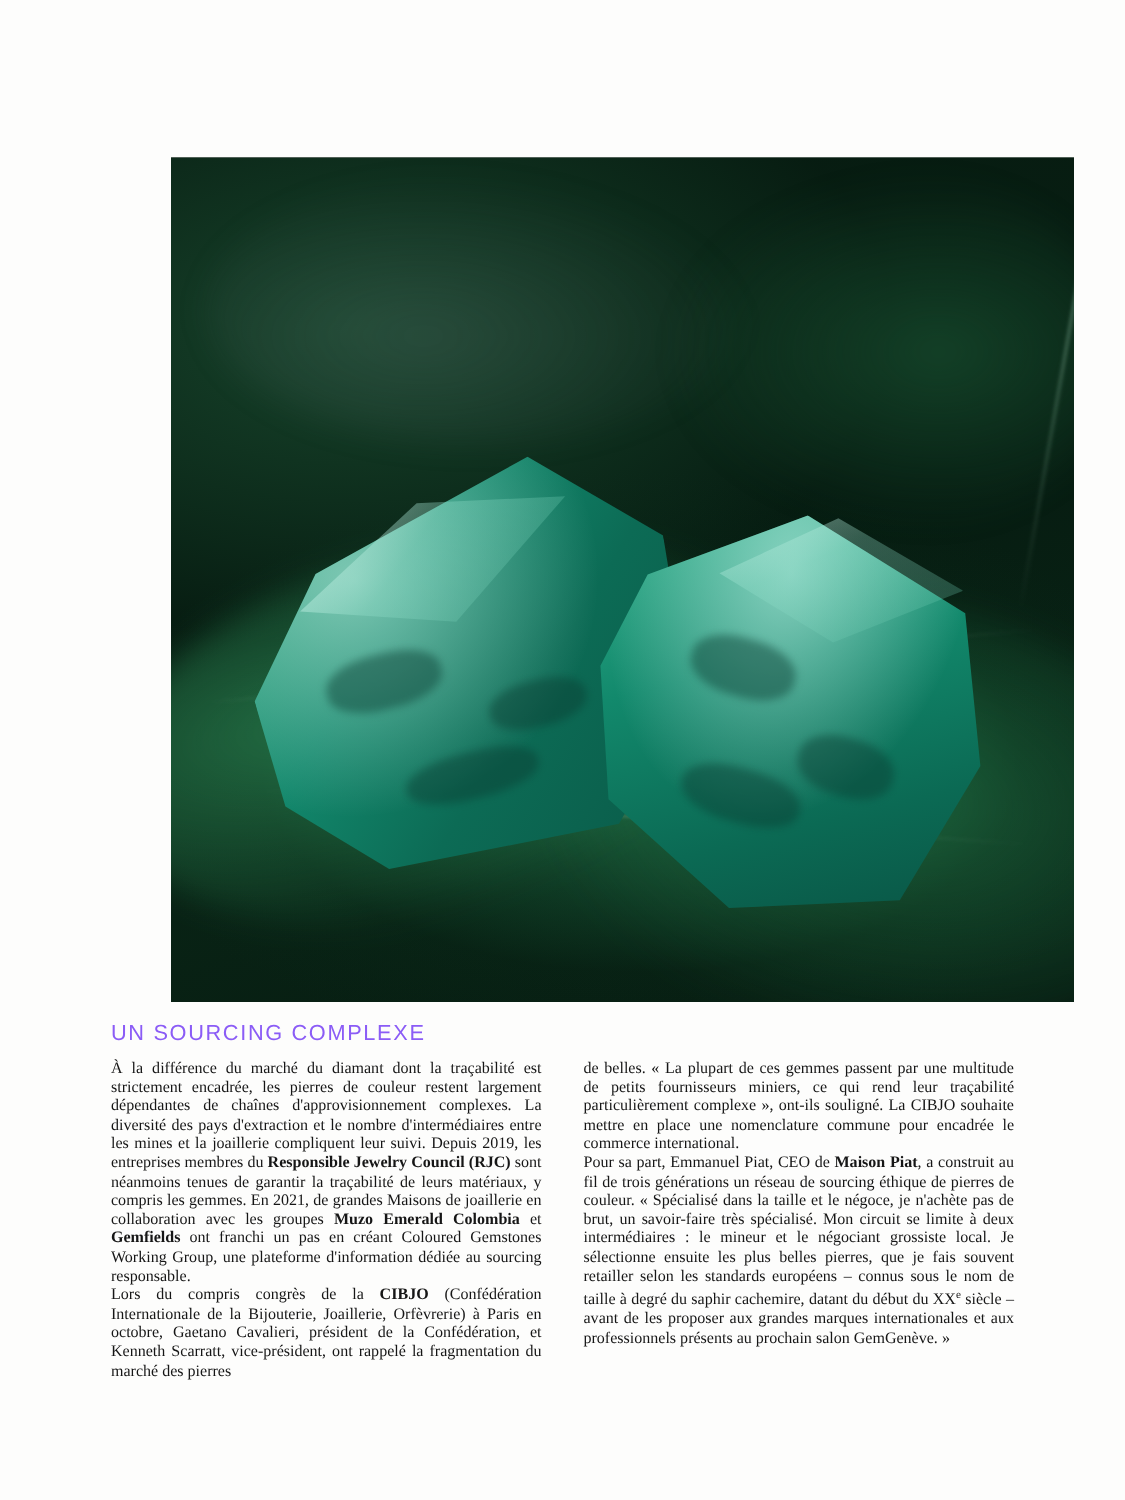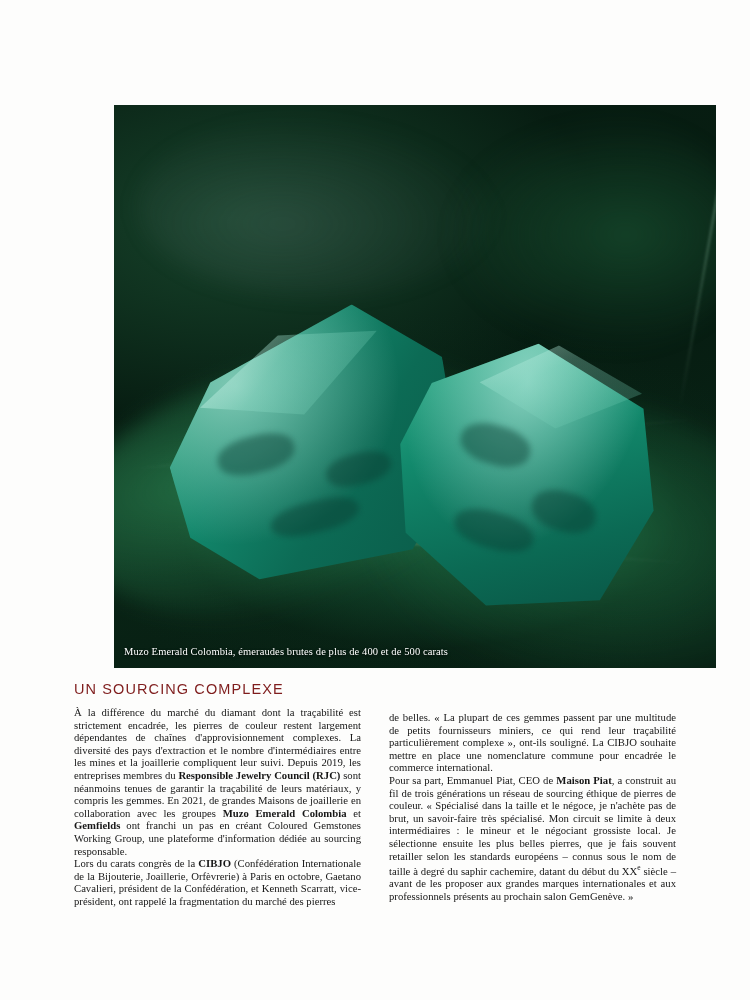--- a/index.html
+++ b/index.html
@@ -181,27 +181,26 @@
     position: absolute;
     left: 74px;
     top: 681px;
     width: 602px;
   }
   .section-title {
     font-family: "Liberation Sans", sans-serif;
     font-size: 14.5px;
     letter-spacing: 1.1px;
     font-weight: 400;
-    color: #7f1d1d;
+    color: #8b5cf6;
     margin: 0 0 9px 0;
   }
   .columns {
     display: flex;
     gap: 28px;
-    align-items: center;
   }
   .col {
     width: 287px;
   }
   .col p {
     margin: 0;
     font-family: "Liberation Serif", serif;
     font-size: 10.7px;
     line-height: 12.6px;
     text-align: justify;
@@ -241,31 +240,30 @@
 
       <div class="crystal" id="crystal-right">
         <div class="body">
           <div class="speck" style="left:22%;top:36%;width:26%;height:14%;"></div>
           <div class="speck" style="left:54%;top:52%;width:24%;height:14%;"></div>
           <div class="speck" style="left:28%;top:66%;width:30%;height:13%;"></div>
         </div>
         <div class="top-face"></div>
       </div>
     </div>
-    <figcaption class="caption">Muzo Emerald Colombia, émeraudes brutes de plus de 400 et de 500 carats</figcaption>
   </figure>
 
   <div class="article">
     <h2 class="section-title">UN SOURCING COMPLEXE</h2>
 
     <div class="columns">
 
       <div class="col">
         <p><span>À la différence du marché du diamant dont la traçabilité est strictement encadrée, les pierres de couleur restent largement dépendantes de chaînes d'approvisionnement complexes. La diversité des pays d'extraction et le nombre d'intermédiaires entre les mines et la joaillerie compliquent leur suivi. Depuis 2019, les entreprises membres du </span><span class="bold">Responsible Jewelry Council (RJC)</span><span> sont néanmoins tenues de garantir la traçabilité de leurs matériaux, y compris les gemmes. En 2021, de grandes Maisons de joaillerie en collaboration avec les groupes </span><span class="bold">Muzo Emerald Colombia</span><span> et </span><span class="bold">Gemfields</span><span> ont franchi un pas en créant </span><span class="ital">Coloured Gemstones Working Group</span><span>, une plateforme d'information dédiée au sourcing responsable.</span></p>
-        <p><span>Lors du carats congrès de la </span><span class="bold">CIBJO</span><span> (Confédération Internationale de la Bijouterie, Joaillerie, Orfèvrerie) à Paris en octobre, Gaetano Cavalieri, président de la Confédération, et Kenneth Scarratt, vice-président, ont rappelé la fragmentation du marché des pierres</span></p>
+        <p><span>Lors du compris congrès de la </span><span class="bold">CIBJO</span><span> (Confédération Internationale de la Bijouterie, Joaillerie, Orfèvrerie) à Paris en octobre, Gaetano Cavalieri, président de la Confédération, et Kenneth Scarratt, vice-président, ont rappelé la fragmentation du marché des pierres</span></p>
       </div>
 
       <div class="col">
         <p><span>de belles. « </span><span class="ital">La plupart de ces gemmes passent par une multitude de petits fournisseurs miniers, ce qui rend leur traçabilité particulièrement complexe</span><span> », ont-ils souligné. La CIBJO souhaite mettre en place une nomenclature commune pour encadrée le commerce international.</span></p>
         <p><span>Pour sa part, Emmanuel Piat, CEO de </span><span class="bold">Maison Piat</span><span>, a construit au fil de trois générations un réseau de sourcing éthique de pierres de couleur. « </span><span class="ital">Spécialisé dans la taille et le négoce, je n'achète pas de brut, un savoir-faire très spécialisé. Mon circuit se limite à deux intermédiaires : le mineur et le négociant grossiste local. Je sélectionne ensuite les plus belles pierres, que je fais souvent retailler selon les standards européens – connus sous le nom de taille à degré du saphir cachemire, datant du début du XX</span><span class="ital sup">e</span><span class="ital"> siècle – avant de les proposer aux grandes marques internationales et aux professionnels présents au prochain salon GemGenève.</span><span> »</span></p>
       </div>
 
     </div>
   </div>
 

